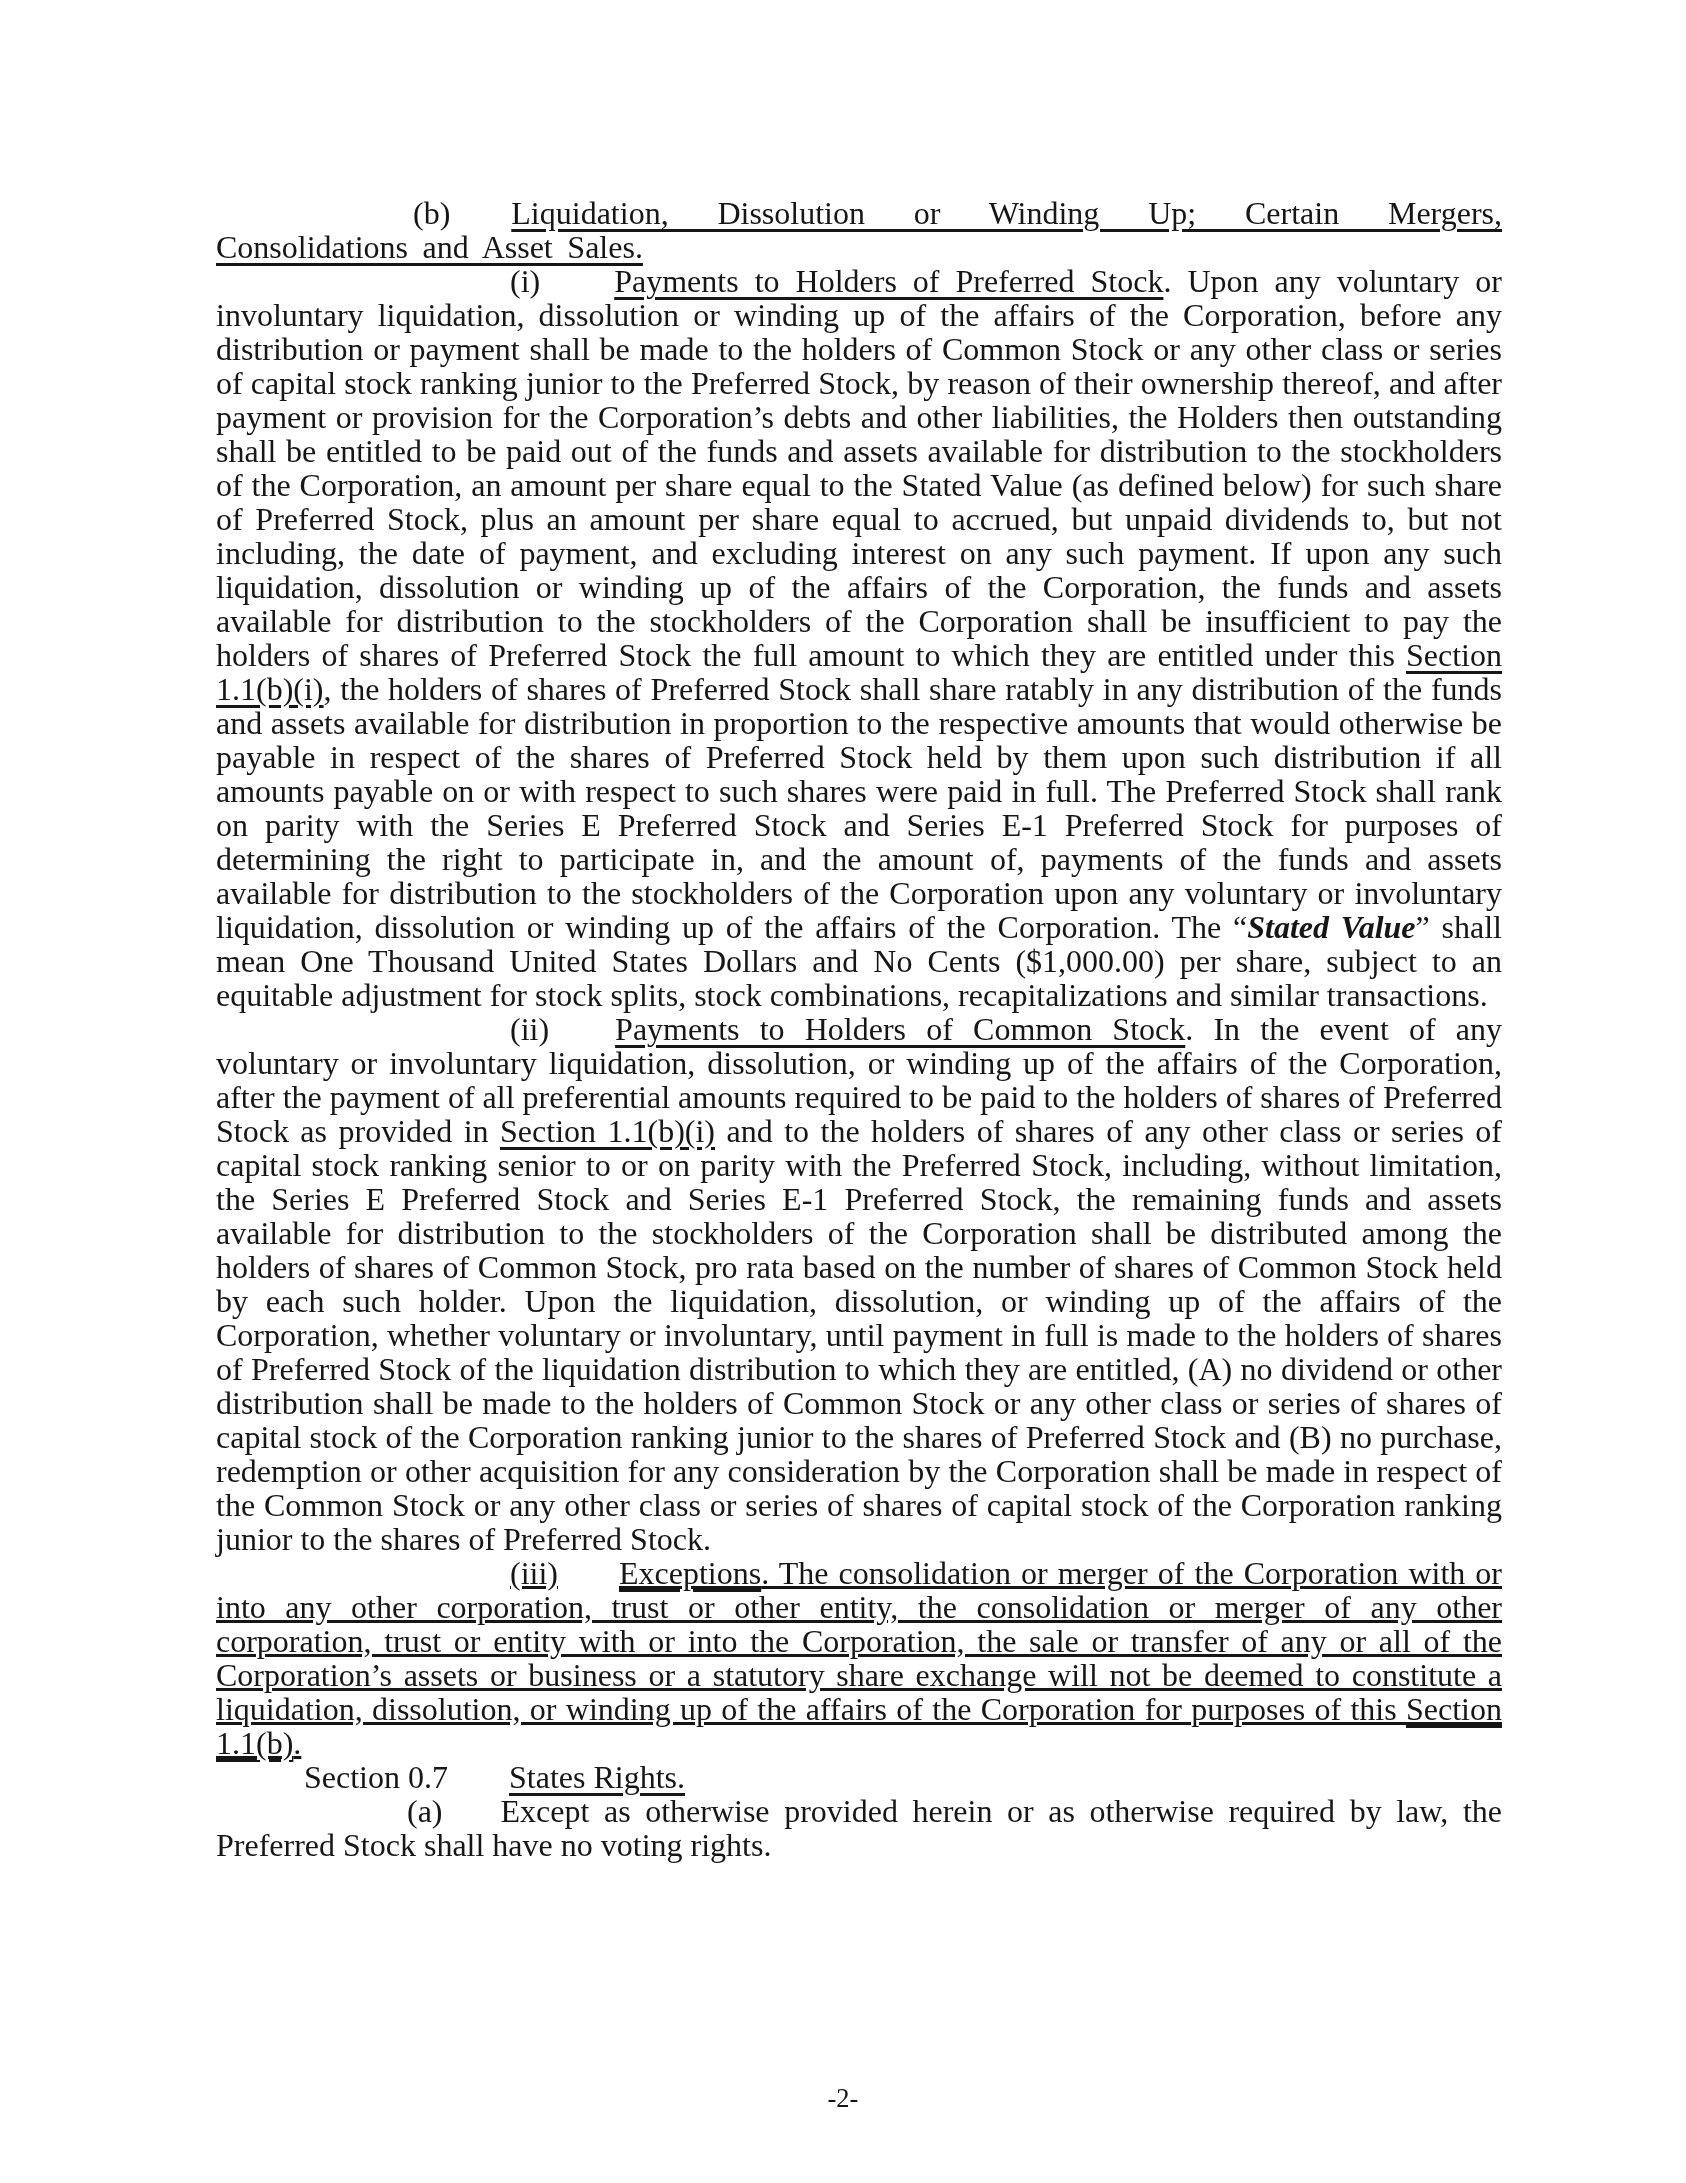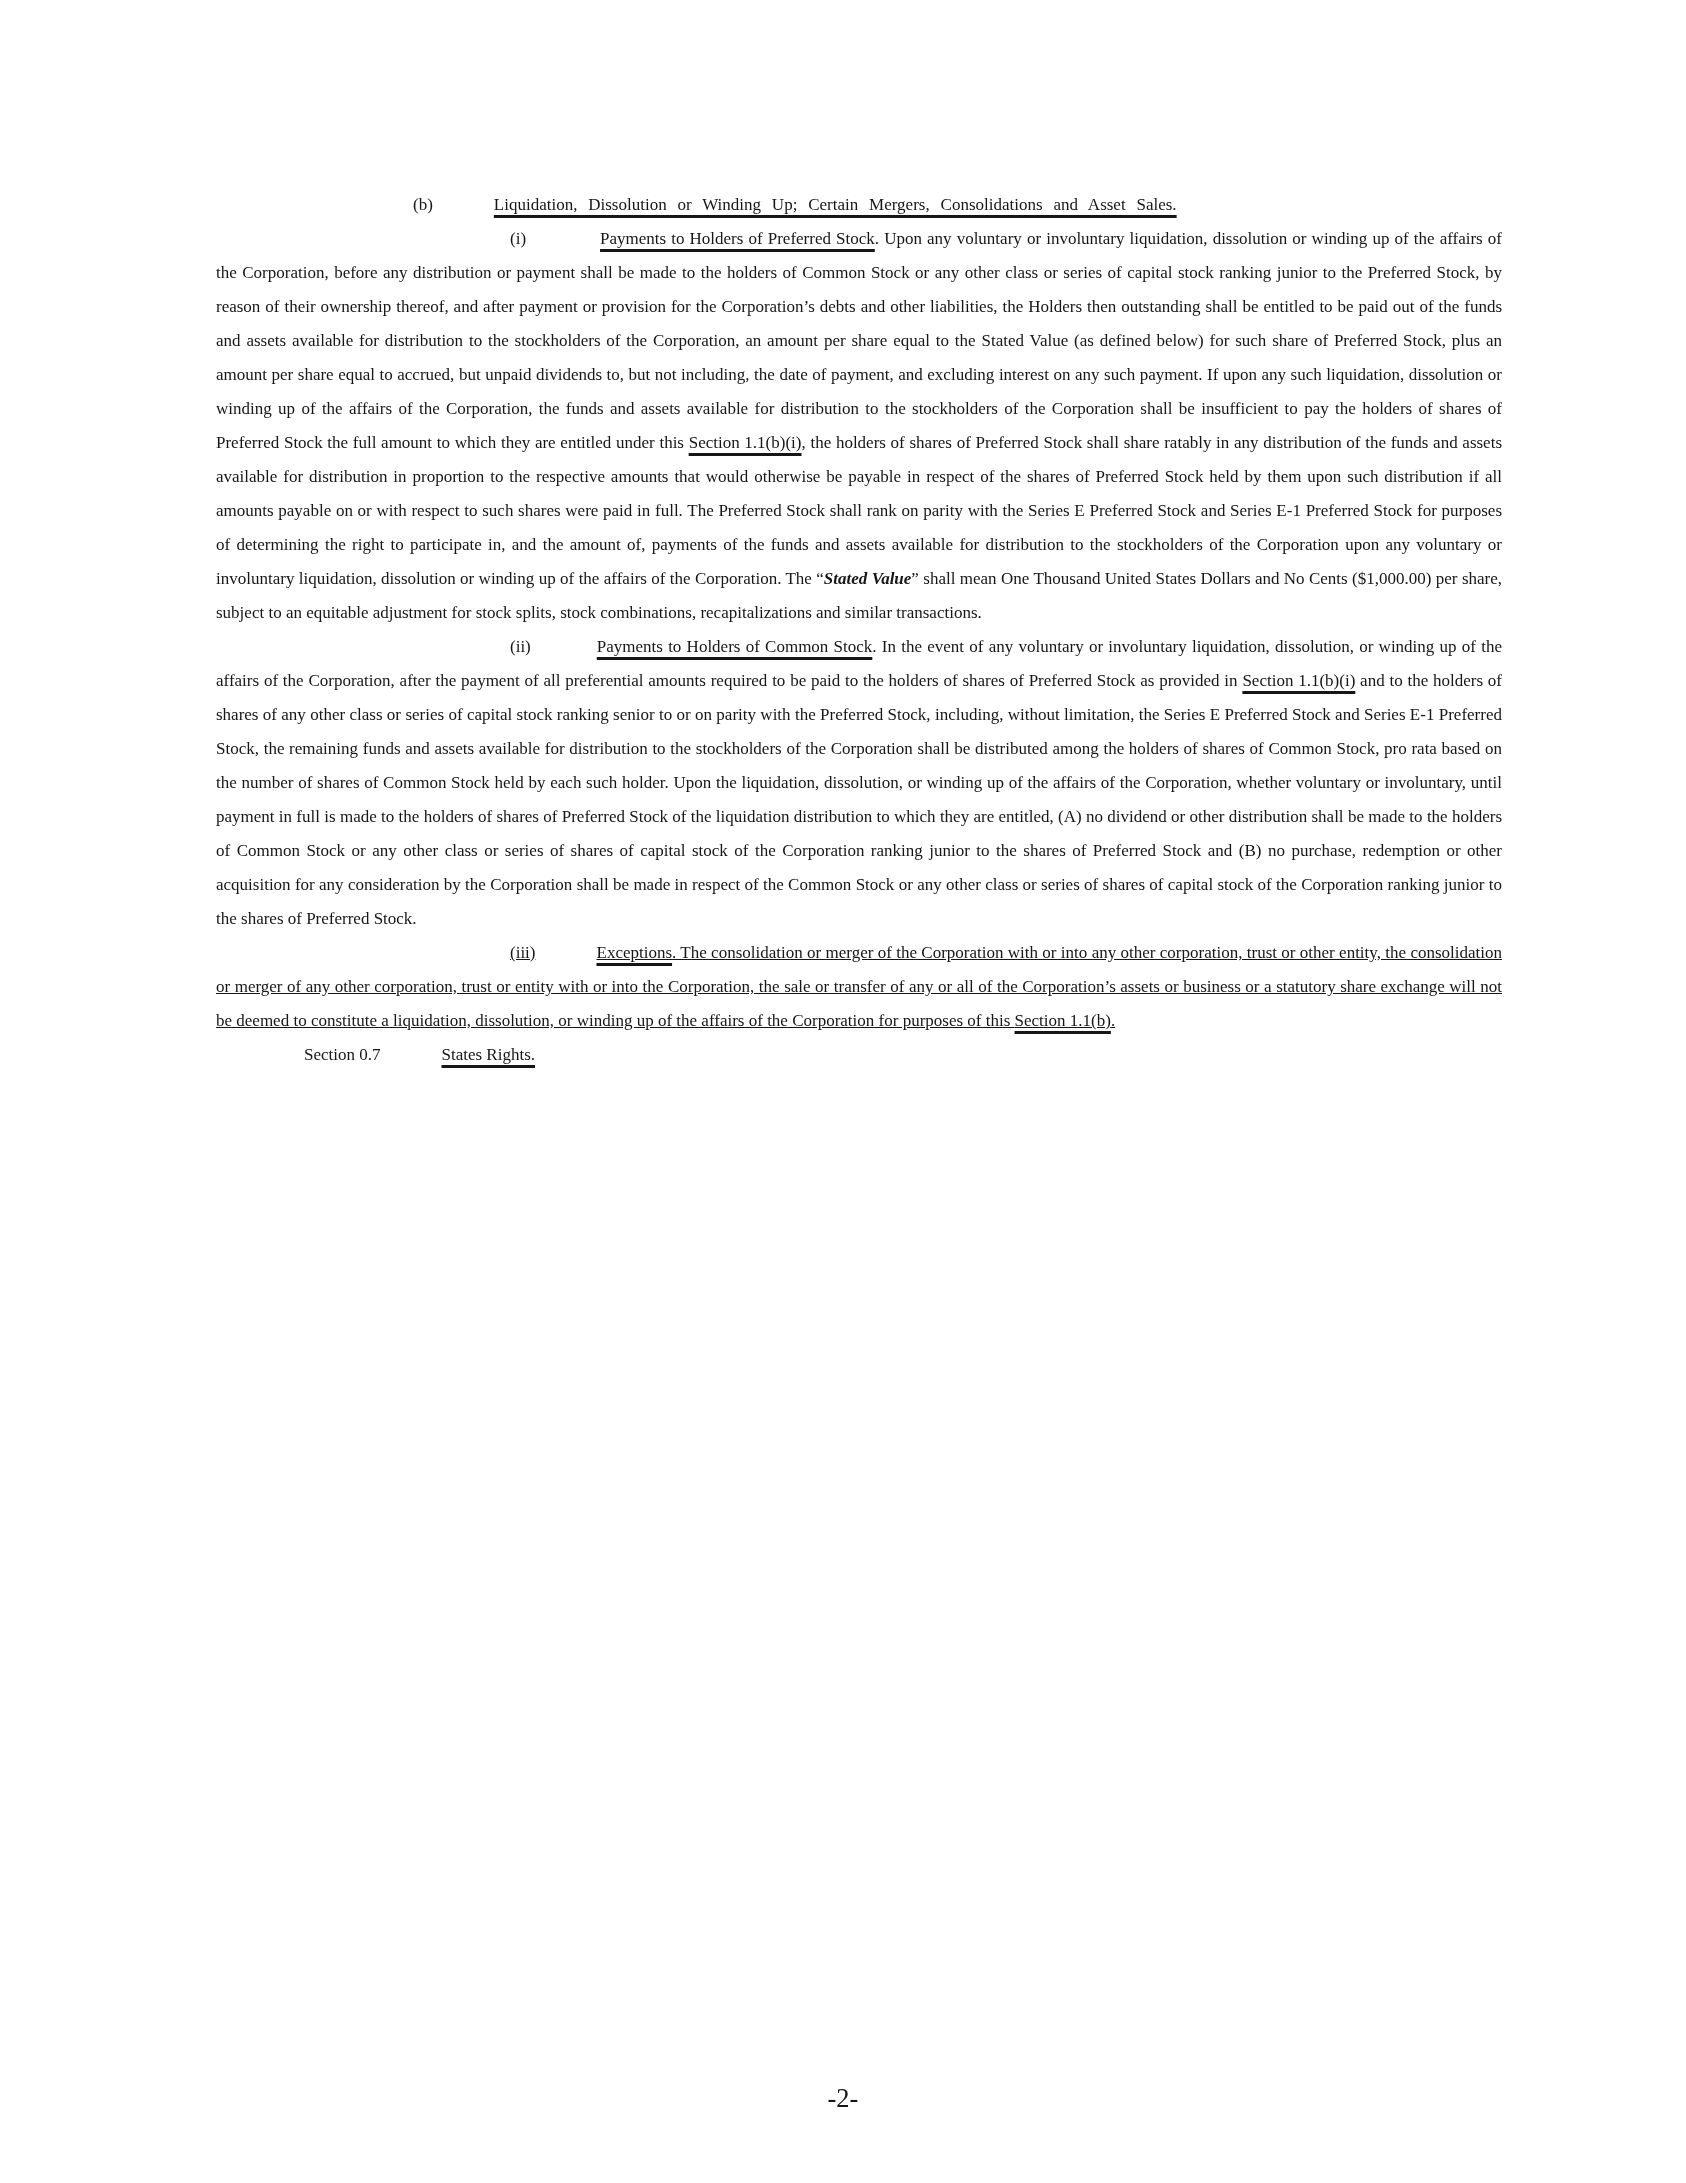--- a/index.html
+++ b/index.html
@@ -10,23 +10,23 @@
     color: #161616;
   }
   .page {
     position: relative;
     width: 1686px; height: 2183px;
     background: #ffffff;
     overflow: hidden;
   }
   .content {
     position: absolute;
-    left: 216px; top: 188px;
+    left: 216px; top: 196px;
     width: 1286px;
-    font-size: 17px;
+    font-size: 32px;
     line-height: 34px;
   }
   p.para {
     margin: 0;
     text-align: justify;
   }
   .u {
     text-decoration: underline;
     text-decoration-thickness: 2.6px;
     text-underline-offset: 4.6px;
@@ -61,18 +61,19 @@
     <p class="para p-b"><span>(b)</span><span class="tab tab-b"></span><span class="u">Liquidation, Dissolution or Winding Up; Certain Mergers, Consolidations and Asset Sales.</span></p>
 
     <p class="para p-i"><span>(i)</span><span class="tab tab-i"></span><span class="u">Payments to Holders of Preferred Stock</span><span>. Upon any voluntary or involuntary liquidation, dissolution or winding up of the affairs of the Corporation, before any distribution or payment shall be made to the holders of Common Stock or any other class or series of capital stock ranking junior to the Preferred Stock, by reason of their ownership thereof, and after payment or provision for the Corporation’s debts and other liabilities, the Holders then outstanding shall be entitled to be paid out of the funds and assets available for distribution to the stockholders of the Corporation, an amount per share equal to the Stated Value (as defined below) for such share of Preferred Stock, plus an amount per share equal to accrued, but unpaid dividends to, but not including, the date of payment, and excluding interest on any such payment. If upon any such liquidation, dissolution or winding up of the affairs of the Corporation, the funds and assets available for distribution to the stockholders of the Corporation shall be insufficient to pay the holders of shares of Preferred Stock the full amount to which they are entitled under this </span><span class="u">Section 1.1(b)(i)</span><span>, the holders of shares of Preferred Stock shall share ratably in any distribution of the funds and assets available for distribution in proportion to the respective amounts that would otherwise be payable in respect of the shares of Preferred Stock held by them upon such distribution if all amounts payable on or with respect to such shares were paid in full. The Preferred Stock shall rank on parity with the Series E Preferred Stock and Series E-1 Preferred Stock for purposes of determining the right to participate in, and the amount of, payments of the funds and assets available for distribution to the stockholders of the Corporation upon any voluntary or involuntary liquidation, dissolution or winding up of the affairs of the Corporation. The “</span><span class="term-bi">Stated Value</span><span>” shall mean One Thousand United States Dollars and No Cents ($1,000.00) per share, subject to an equitable adjustment for stock splits, stock combinations, recapitalizations and similar transactions.</span></p>
 
     <p class="para p-ii"><span>(ii)</span><span class="tab tab-ii"></span><span class="u">Payments to Holders of Common Stock</span><span>. In the event of any voluntary or involuntary liquidation, dissolution, or winding up of the affairs of the Corporation, after the payment of all preferential amounts required to be paid to the holders of shares of Preferred Stock as provided in </span><span class="u">Section 1.1(b)(i)</span><span> and to the holders of shares of any other class or series of capital stock ranking senior to or on parity with the Preferred Stock, including, without limitation, the Series E Preferred Stock and Series E-1 Preferred Stock, the remaining funds and assets available for distribution to the stockholders of the Corporation shall be distributed among the holders of shares of Common Stock, pro rata based on the number of shares of Common Stock held by each such holder. Upon the liquidation, dissolution, or winding up of the affairs of the Corporation, whether voluntary or involuntary, until payment in full is made to the holders of shares of Preferred Stock of the liquidation distribution to which they are entitled, (A) no dividend or other distribution shall be made to the holders of Common Stock or any other class or series of shares of capital stock of the Corporation ranking junior to the shares of Preferred Stock and (B) no purchase, redemption or other acquisition for any consideration by the Corporation shall be made in respect of the Common Stock or any other class or series of shares of capital stock of the Corporation ranking junior to the shares of Preferred Stock.</span></p>
 
     <p class="para p-iii"><span>(iii)</span><span class="tab tab-iii"></span><span class="u">Exceptions</span><span>. The consolidation or merger of the Corporation with or into any other corporation, trust or other entity, the consolidation or merger of any other corporation, trust or entity with or into the Corporation, the sale or transfer of any or all of the Corporation’s assets or business or a statutory share exchange will not be deemed to constitute a liquidation, dissolution, or winding up of the affairs of the Corporation for purposes of this </span><span class="u">Section 1.1(b)</span><span>.</span></p>
 
     <p class="para p-sec"><span>Section 0.7</span><span class="tab tab-sec"></span><span class="u">States Rights.</span></p>
 
+    <p class="para p-a"><span>(a)</span><span class="tab tab-a"></span><span>Except as otherwise provided herein or as otherwise required by law, the Preferred Stock shall have no voting rights.</span></p>
 
   </div>
 
   <div class="page-number">-2-</div>
 </div>
 
 
 </body></html>

